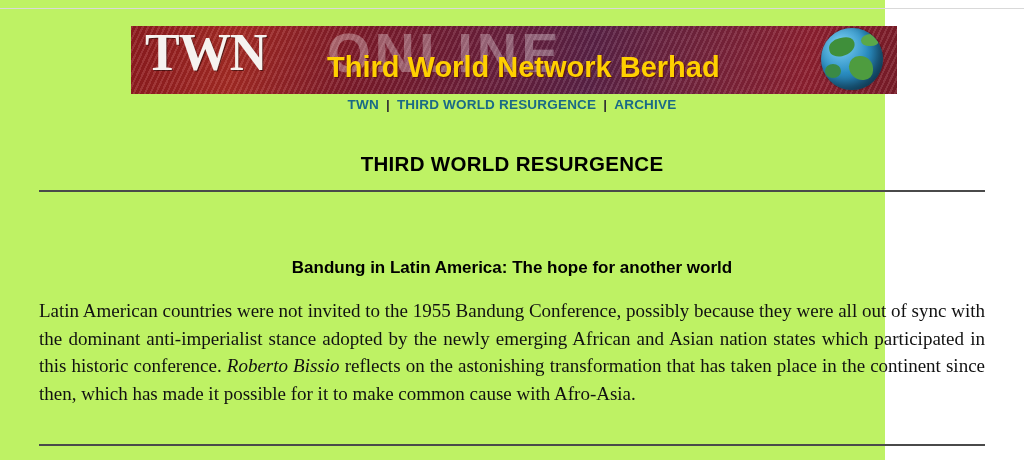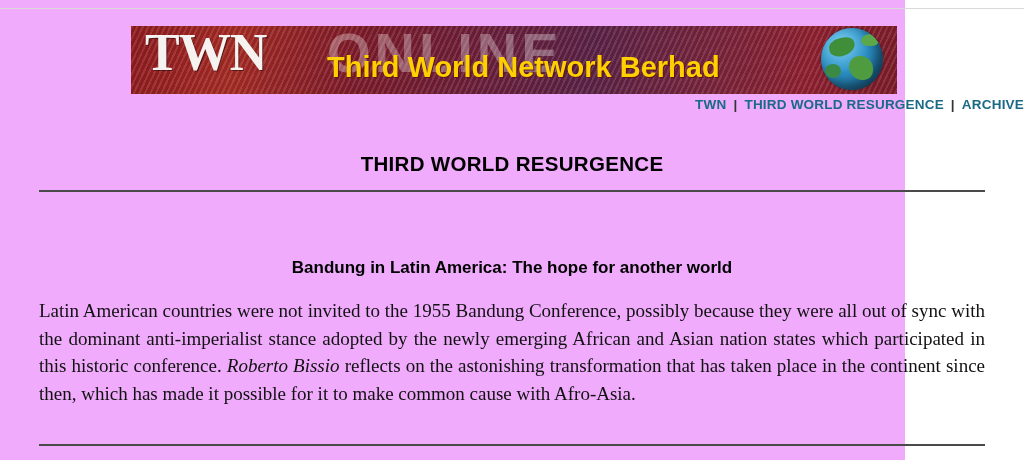--- a/index.html
+++ b/index.html
@@ -11,22 +11,21 @@
     width: 1024px;
     height: 460px;
     overflow: hidden;
     font-family: "Liberation Serif", serif;
     color: #000000;
   }
   .page {
     position: relative;
     width: 885px;
     height: 460px;
-    background: #f0abfc;
-    padding-left: 20px;
+    background: #bef264;
   }
   .top-rule {
     position: absolute;
     top: 8px;
     left: 0;
     width: 1024px;
     height: 1px;
     background: #d9d9d9;
   }
 
@@ -123,21 +122,21 @@
     background: #5aa84a;
     border-radius: 60% 40% 50% 50%;
   }
 
   
   .nav {
     position: absolute;
     top: 97px;
     left: 0;
     width: 1024px;
-    text-align: right;
+    text-align: center;
     font-family: "Liberation Sans", sans-serif;
     font-weight: bold;
     font-size: 13.5px;
     letter-spacing: 0.2px;
     color: #1a6a86;
     white-space: nowrap;
   }
   .nav a {
     color: #1a6a86;
     text-decoration: none;

